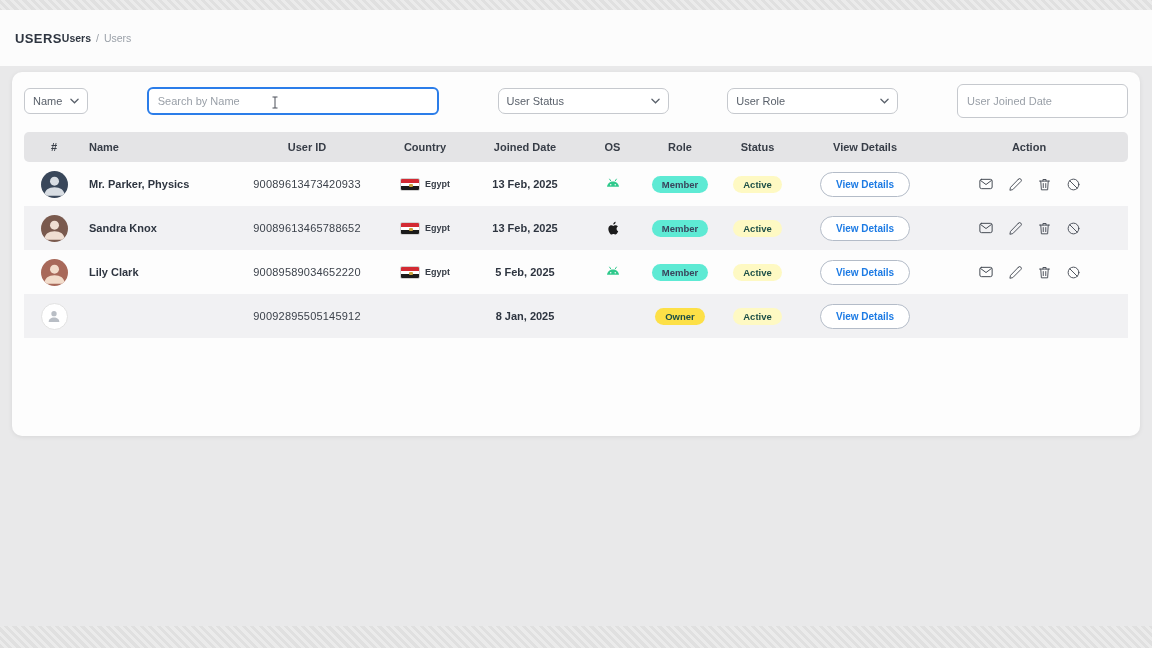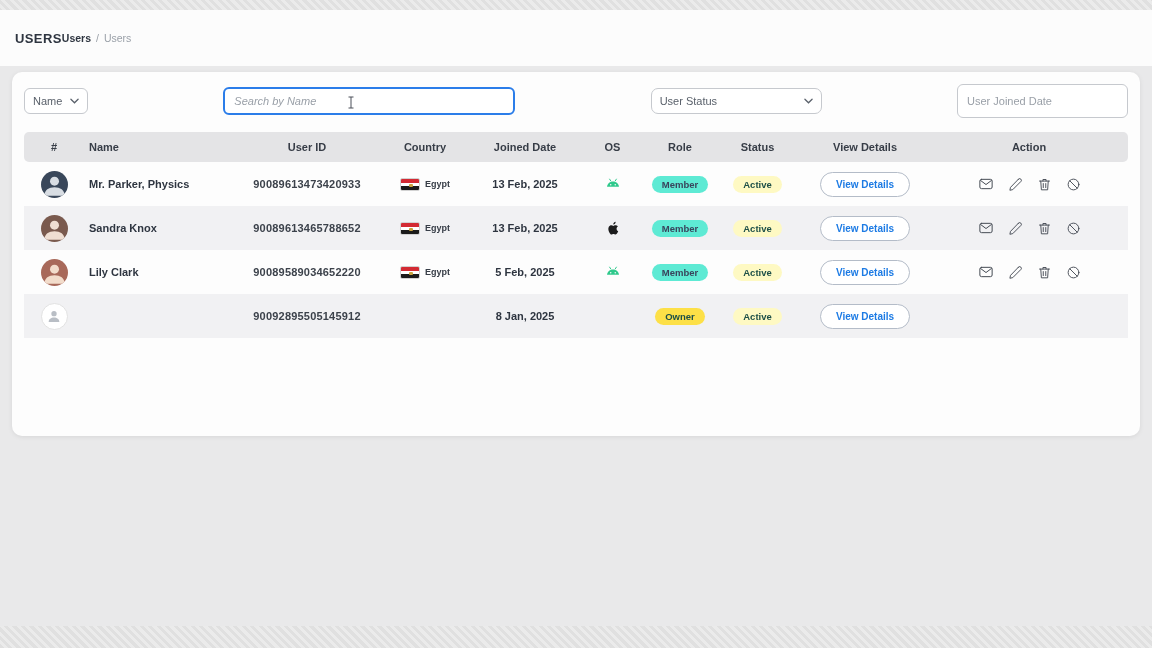--- a/index.html
+++ b/index.html
@@ -47,21 +47,20 @@
     padding:0 8px; font-size:11px; color:#5a616b; cursor:pointer;
   }
   .sel .chev { margin-left:6px; display:flex; }
   .sel-field { width:64px; }
   .sel-wide { width:171px;border-radius:7px; }
   .search-wrap { position:relative; width:292px; }
   .search-input {
     width:100%; height:28px; border:2px solid #2b7de9; border-radius:6px;
     padding:8px 9px; font-size:11px; color:#30363f; outline:none; background:#fff;
     font-family:"Liberation Sans", sans-serif;
-    font-style:italic;
   }
   .search-input::placeholder { color:#9aa0a8; }
   .ibeam { position:absolute; left:124px; top:8px; pointer-events:none; }
   .date-input {
     width:171px; height:26px; border:1px solid #c6c9ce; border-radius:6px;
     padding:16px 9px; font-size:11px; color:#30363f; outline:none; background:#fff;
     font-family:"Liberation Sans", sans-serif;
   }
   .date-input::placeholder { color:#9aa0a8; }
   .search-btn {
@@ -76,21 +75,21 @@
   .thead {
     margin-top:14px; height:30px; background:#e4e4e6; border-radius:5px;
     font-size:11px; font-weight:bold; color:#373d47;
   }
   .trow { height:44px; font-size:11px; }
   .trow:nth-child(even) { background:#f1f1f3; }
   .cell { display:flex; align-items:center; justify-content:center; }
   .c-left { justify-content:flex-start; padding-left:5px; }
   .h-name { padding-left:5px; justify-content:flex-start; }
   .uname { font-weight:bold; color:#2e3540; }
-  .uid { color:#3c424b; font-weight:bold; letter-spacing:.2px; }
+  .uid { color:#3c424b; font-weight:normal; letter-spacing:.2px; }
   .cjoin { font-weight:bold; color:#2e3540; }
   .country-cell { gap:5px; }
   .cname { font-size:9px; font-weight:bold; color:#373d47; }
   .flag {
     width:20px; height:13px; border-radius:2px; border:1px solid #d2d2d2;
     background:linear-gradient(#d32a33 0 33%, #ffffff 33% 66%, #1b1b1b 66% 100%);
     position:relative; display:inline-block;
   }
   .flag::after {
     content:""; position:absolute; left:8px; top:5px; width:4px; height:3px;
@@ -158,20 +157,28 @@
 
     <div class="sel sel-wide">
       <span>User Status</span>
       <span class="chev">
         <svg width="9" height="6" viewBox="0 0 10 6" fill="none">
             <path d="M1 1l4 4 4-4" stroke="#5a616b" stroke-width="1.4" stroke-linecap="round"></path>
           </svg>
       </span>
     </div>
 
+    <div class="sel sel-wide">
+      <span>User Role</span>
+      <span class="chev">
+        <svg width="9" height="6" viewBox="0 0 10 6" fill="none">
+            <path d="M1 1l4 4 4-4" stroke="#5a616b" stroke-width="1.4" stroke-linecap="round"></path>
+          </svg>
+      </span>
+    </div>
 
     <input class="date-input" type="text" placeholder="User Joined Date" style="">
 
   </div>
 
   <div class="tgrid thead">
     <div class="cell">#</div>
     <div class="cell h-name">Name</div>
     <div class="cell">User ID</div>
     <div class="cell">Country</div>

